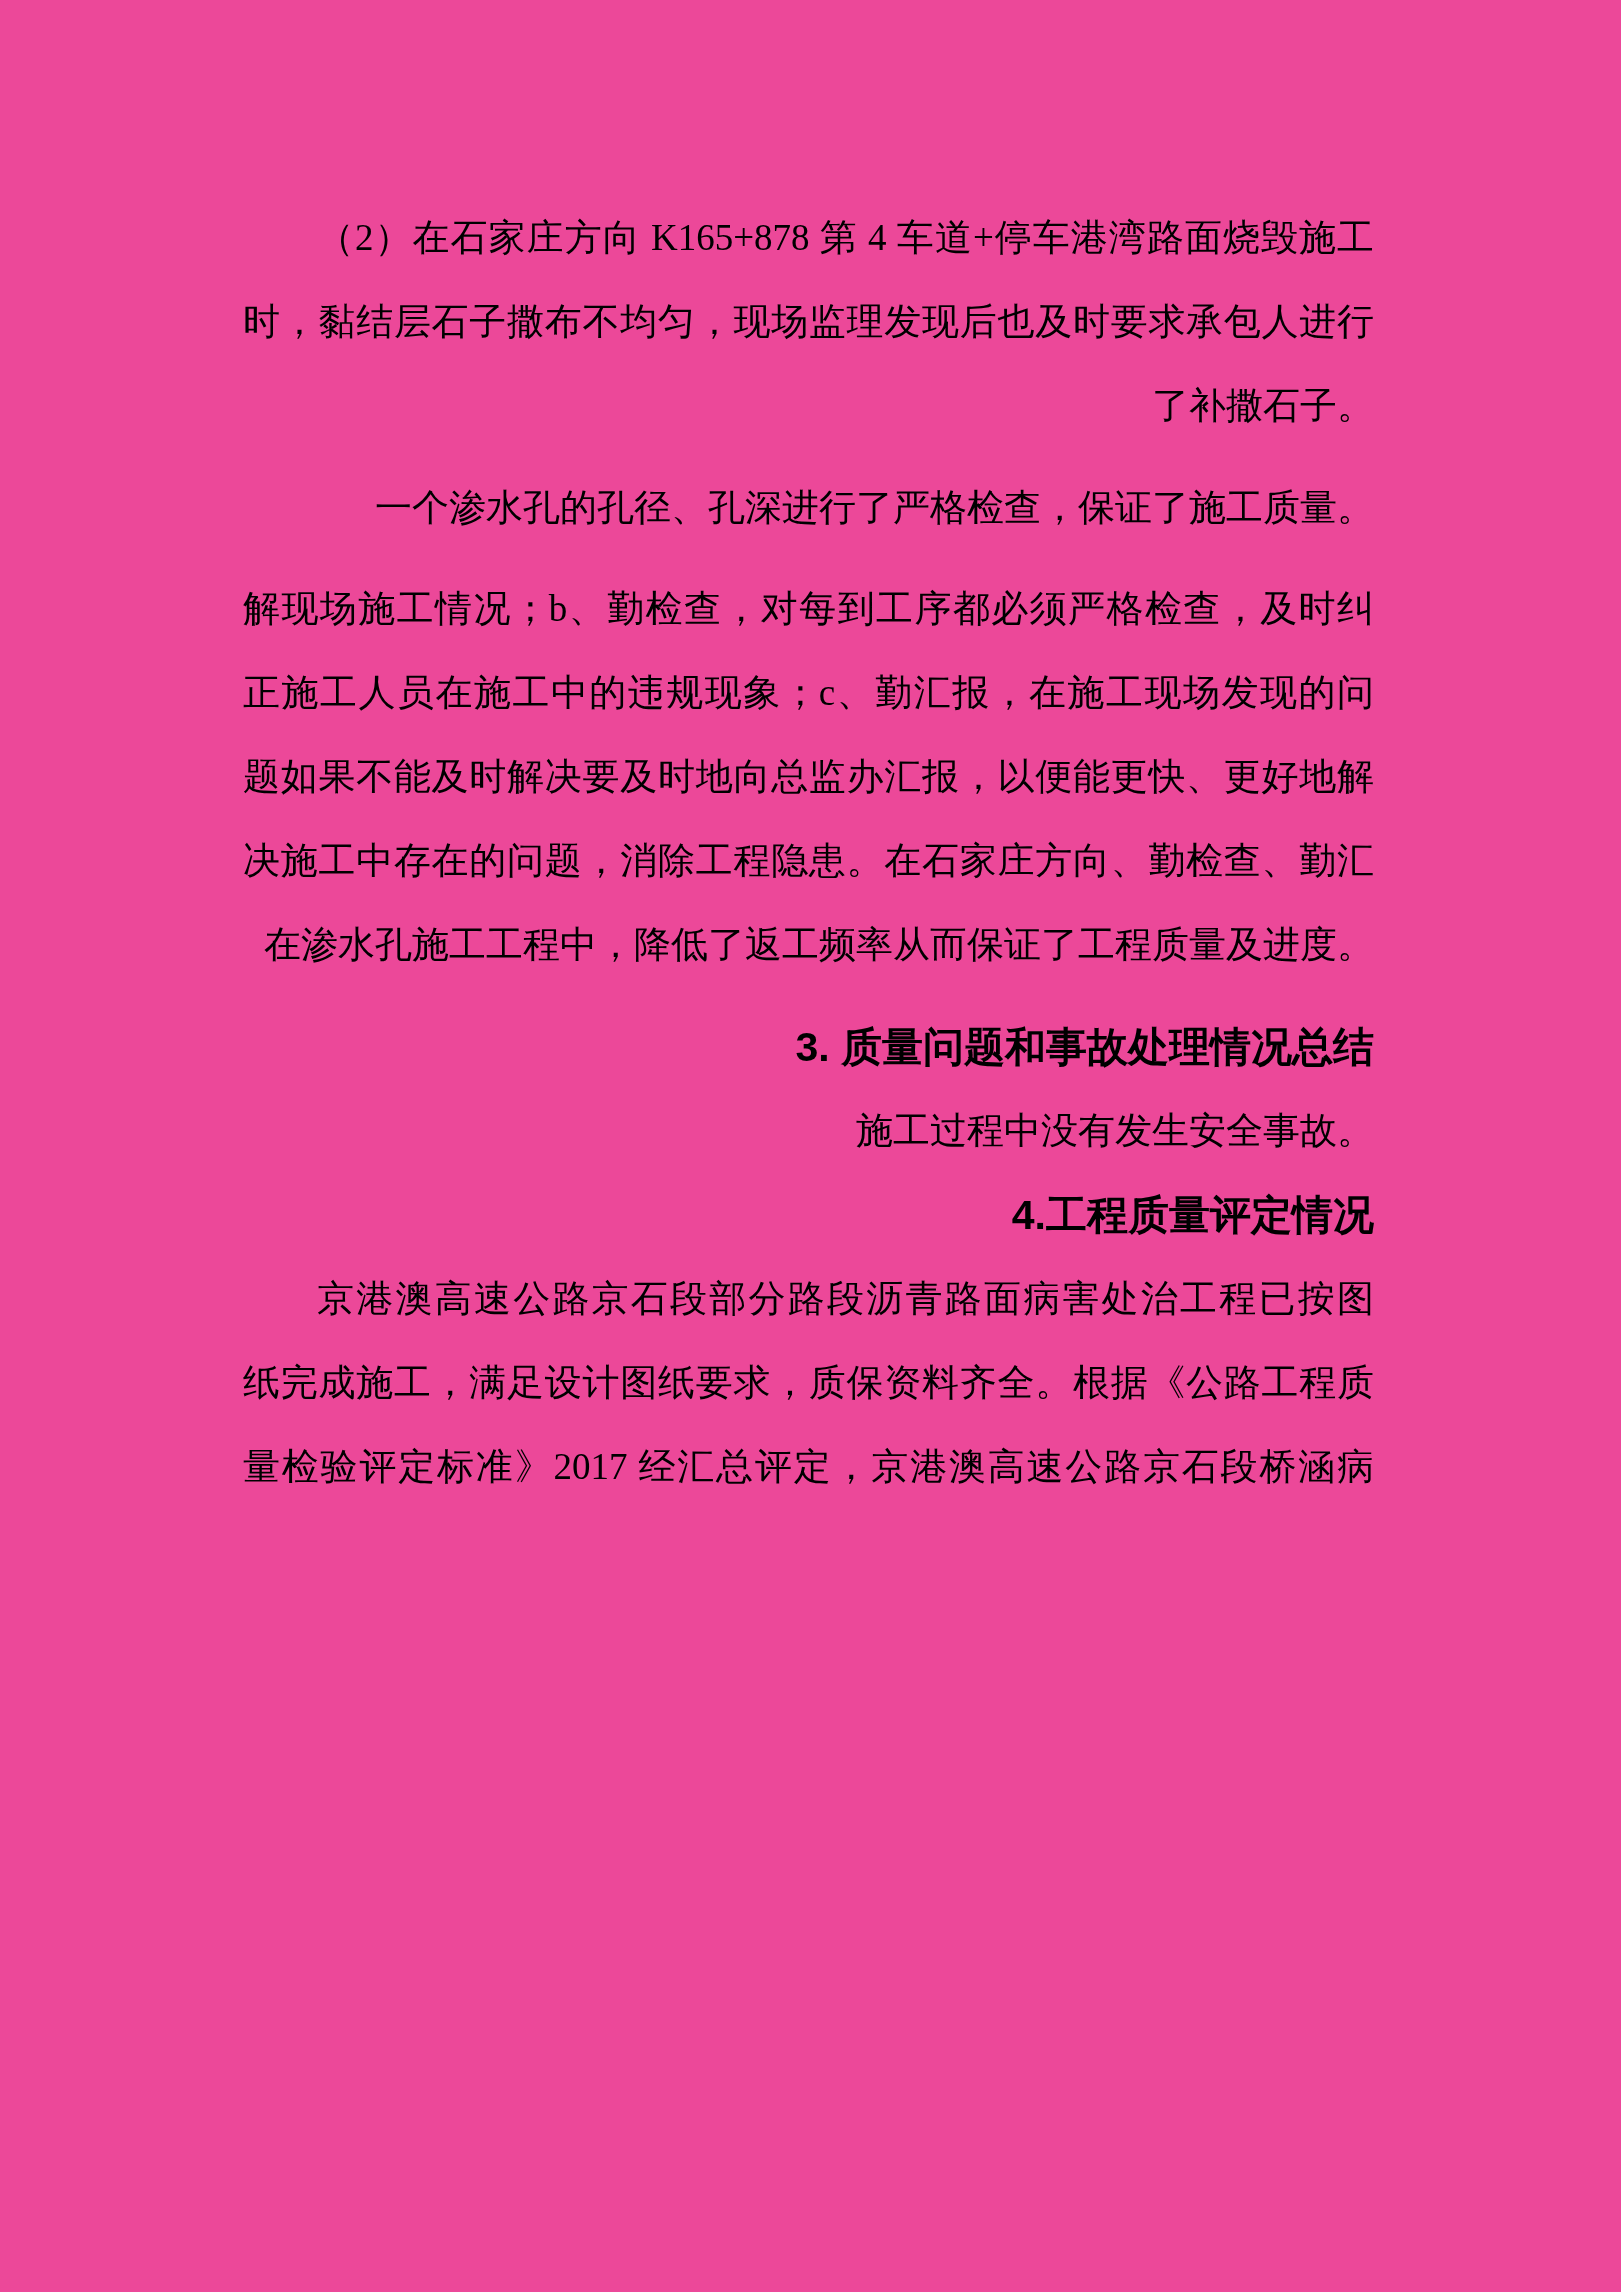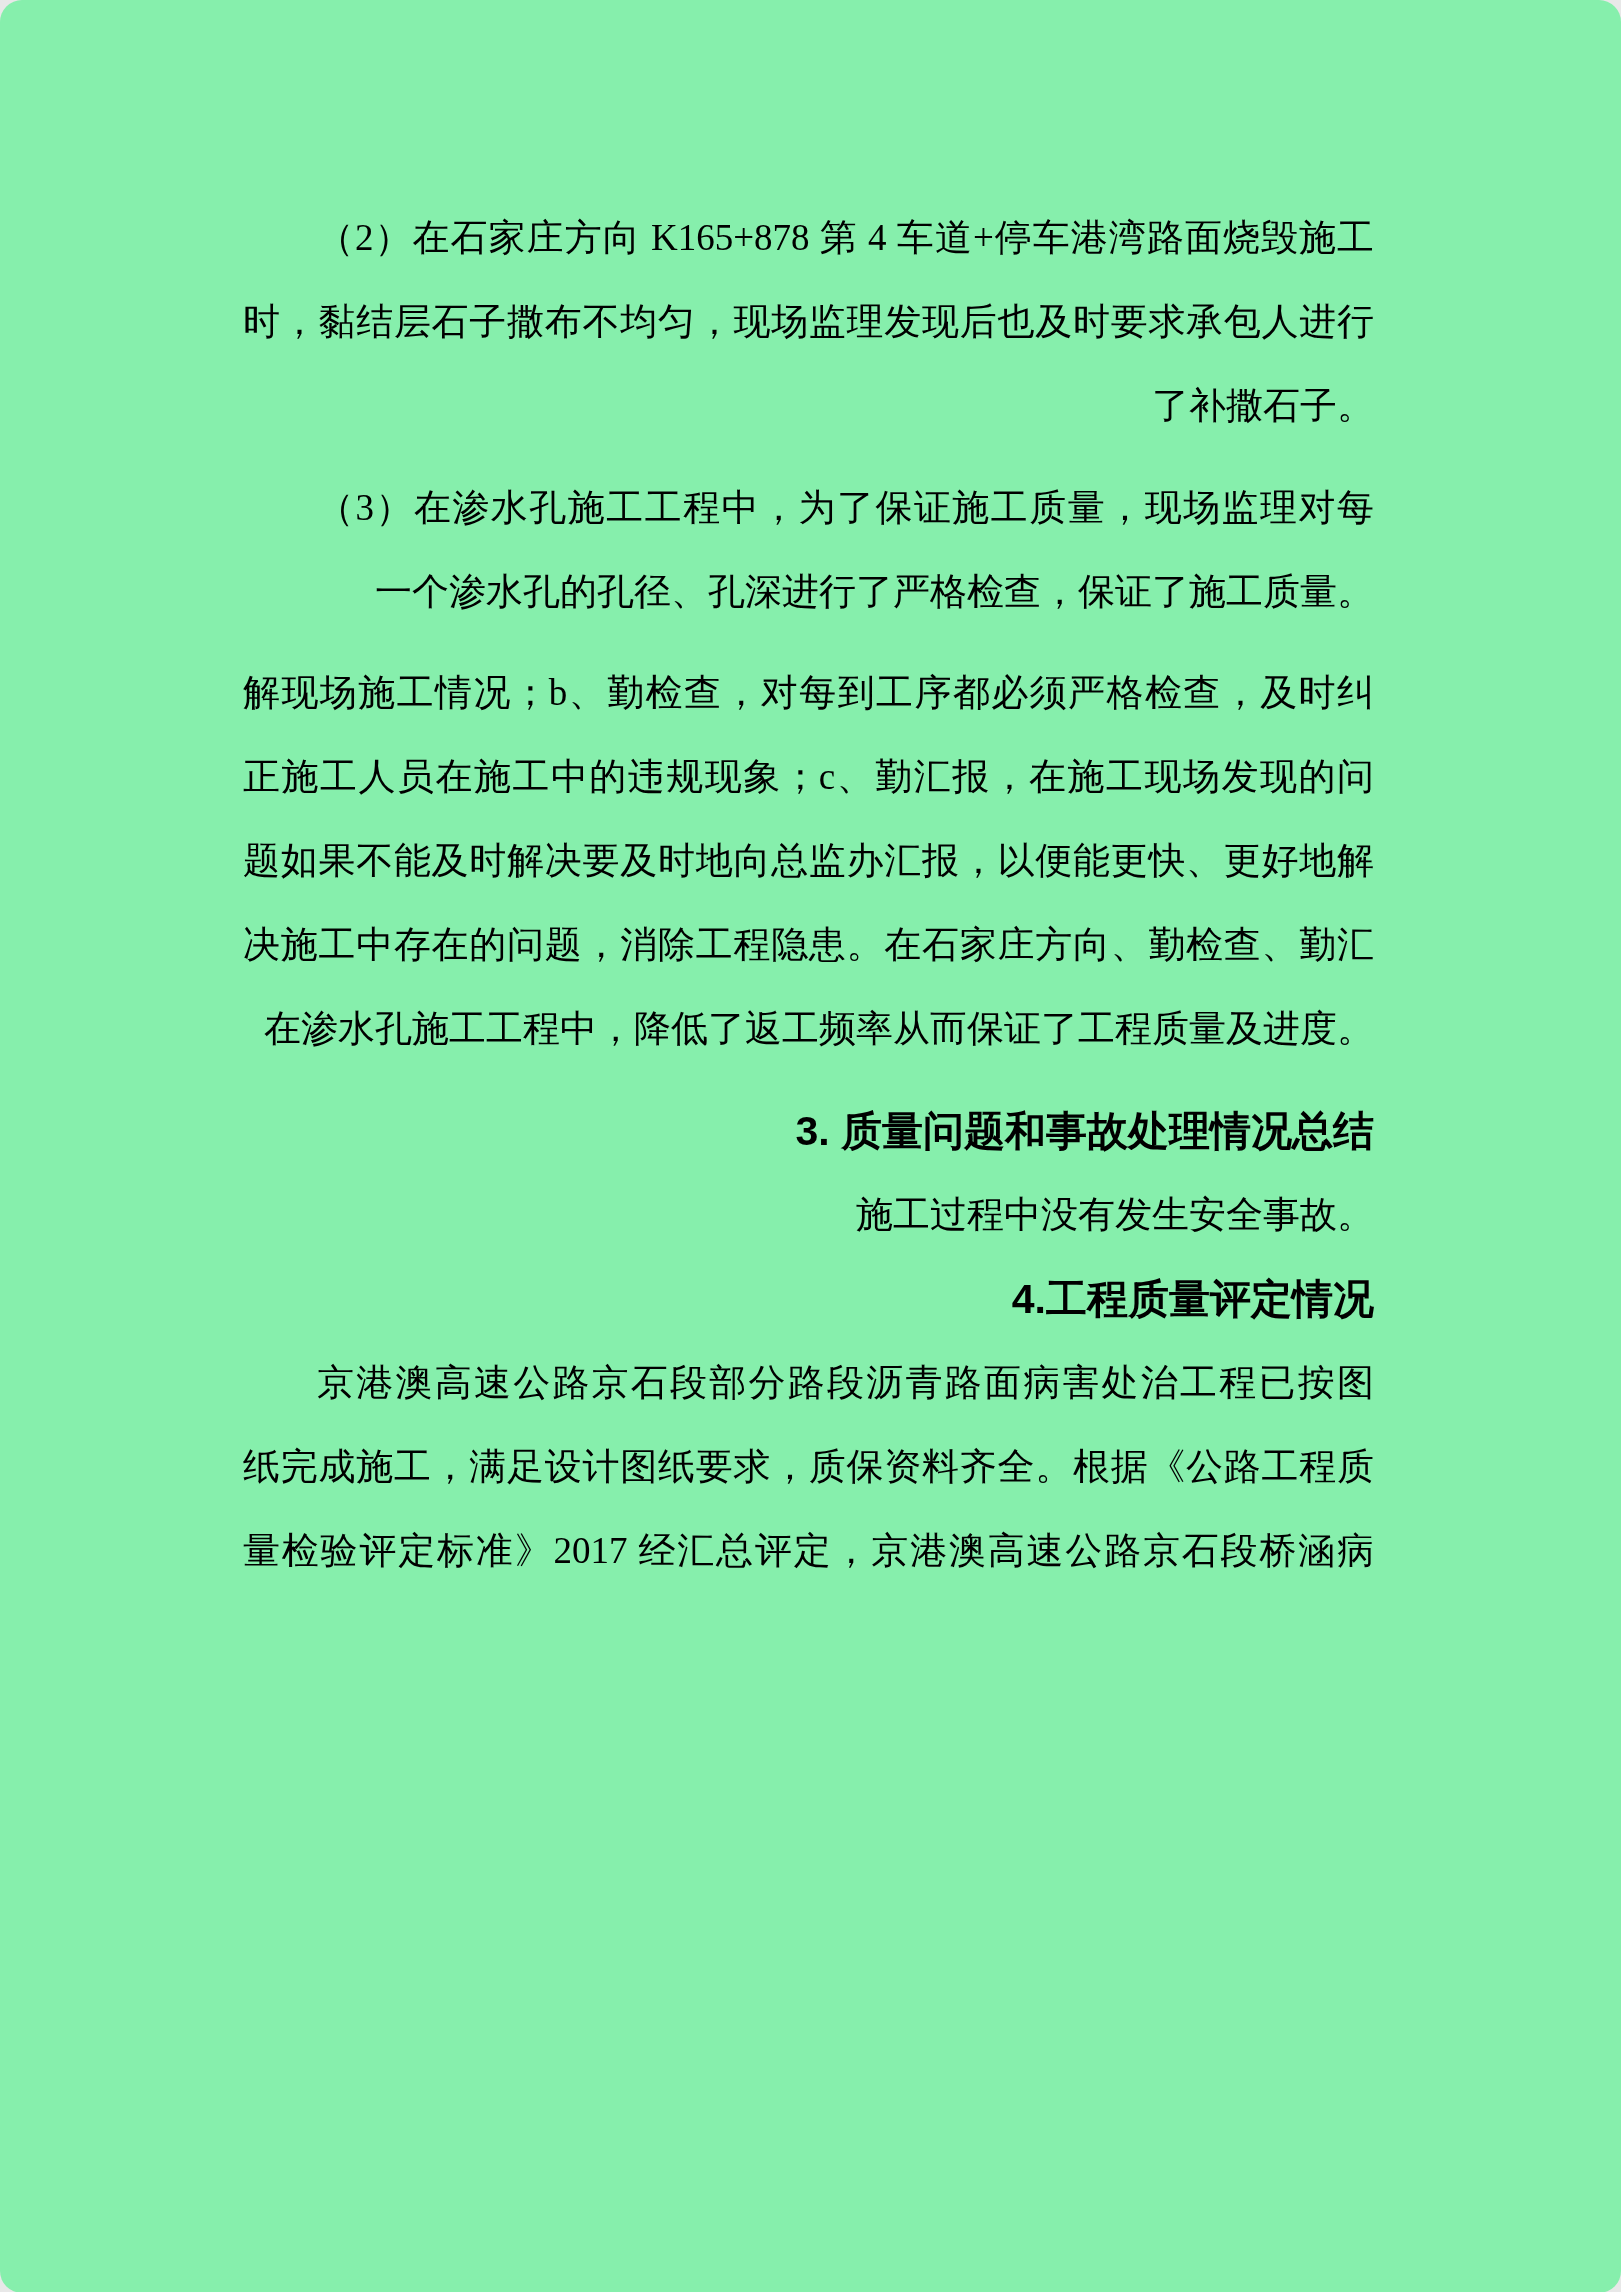--- a/index.html
+++ b/index.html
@@ -1,28 +1,27 @@
 <!DOCTYPE html>
 <html lang="zh"><head>
 <meta charset="utf-8">
 <style>
   html, body { margin: 0; padding: 0; background: #e8e8e8; }
   .page {
     position: relative;
     width: 1621px;
     height: 2293px;
     margin: 0 auto;
-    background: #86efac;
+    background: #ec4899;
     box-sizing: border-box;
     padding: 196px 247px 0 243px;
     font-family: "Liberation Serif", "DejaVu Serif", serif;
     font-size: 37px;
     color: #000000;
     overflow: hidden;
-    border-radius: 22px;
   }
   .para { margin: 0 0 17.6px 0; }
   .tight { margin: 0; }
   .line {
     line-height: 84px;
     height: 84px;
     text-align: right;
     white-space: nowrap;
   }
   .full {
@@ -42,21 +41,20 @@
 
 <div class="page">
 
   <div class="para">
     <div class="line full first">（2）在石家庄方向 K165+878 第 4 车道+停车港湾路面烧毁施工</div>
     <div class="line full">时，黏结层石子撒布不均匀，现场监理发现后也及时要求承包人进行</div>
     <div class="line">了补撒石子。</div>
   </div>
 
   <div class="para">
-    <div class="line full first">（3）在渗水孔施工工程中，为了保证施工质量，现场监理对每</div>
     <div class="line">一个渗水孔的孔径、孔深进行了严格检查，保证了施工质量。</div>
   </div>
 
 
   <div class="para">
     <div class="line full">解现场施工情况；b、勤检查，对每到工序都必须严格检查，及时纠</div>
     <div class="line full">正施工人员在施工中的违规现象；c、勤汇报，在施工现场发现的问</div>
     <div class="line full">题如果不能及时解决要及时地向总监办汇报，以便能更快、更好地解</div>
     <div class="line full">决施工中存在的问题，消除工程隐患。在石家庄方向、勤检查、勤汇</div>
     <div class="line">在渗水孔施工工程中，降低了返工频率从而保证了工程质量及进度。</div>

